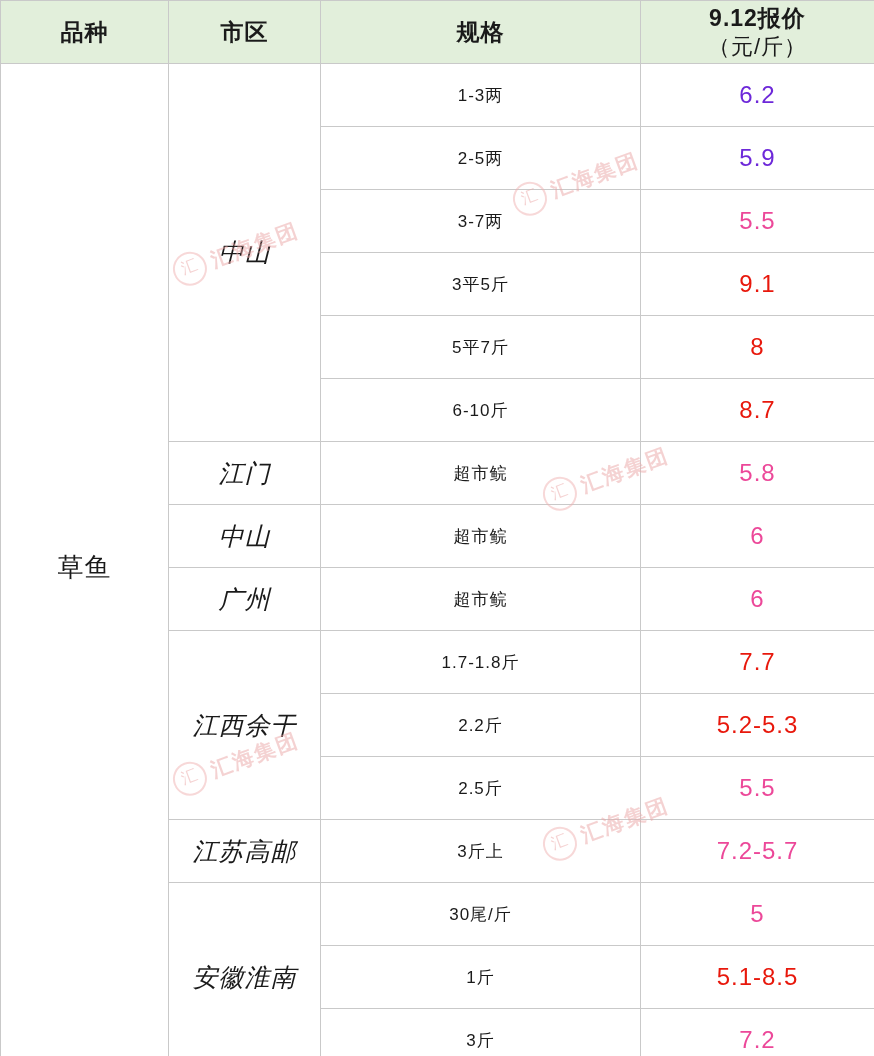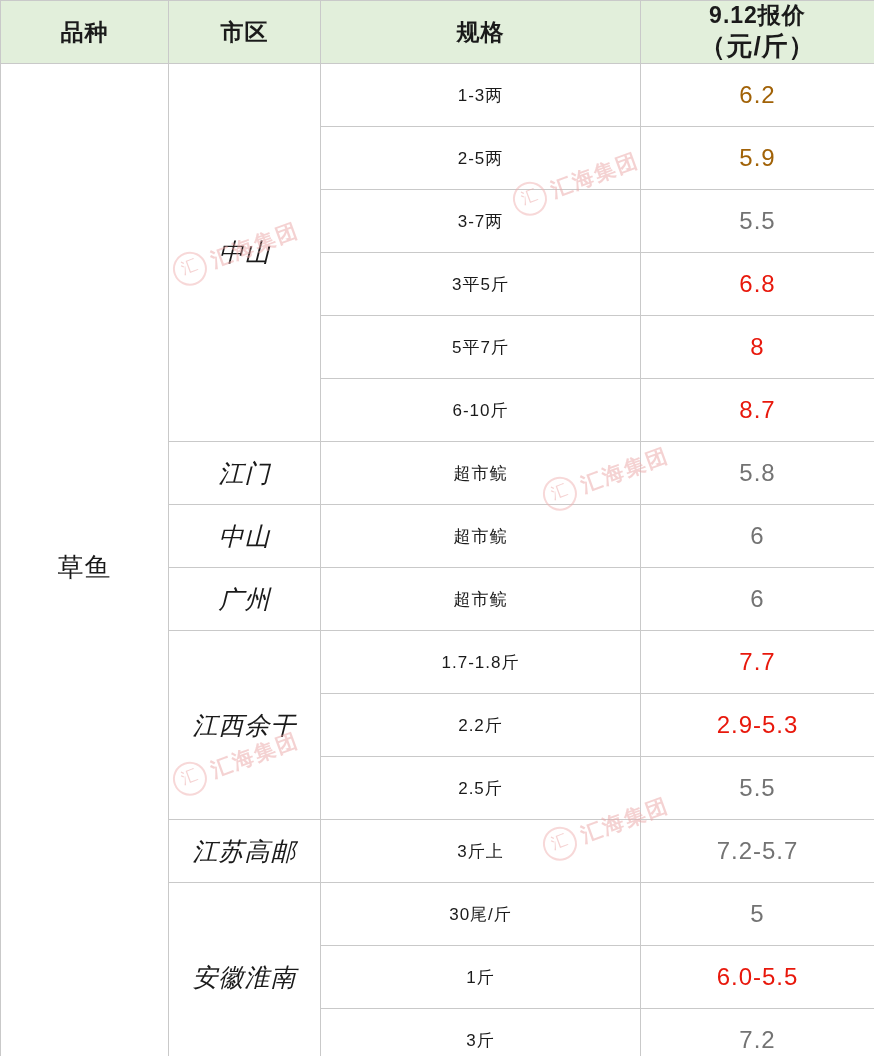--- a/index.html
+++ b/index.html
@@ -39,42 +39,42 @@
   .price-table thead th {
     background: #e2efdb;
     font-weight: bold;
     font-size: 23px;
     height: 62px;
     line-height: 1.25;
     border-color: #c9c9c9;
   }
   .price-table thead th .sub {
     display: block;
-    font-weight: bold;
-    font-size: 26px;
+    font-weight: normal;
+    font-size: 22px;
   }
   .price-table tbody td {
     height: 62px;
   }
   td.species-cell {
     font-size: 26px;
   }
   td.city-cell {
     font-size: 25px;
     font-style: italic;
   }
   td.spec-cell {
     font-size: 17px;
   }
   td.price-cell {
     font-size: 24px;
   }
   .px-red   { color: #e8180c; }
-  .px-green { color: #a16207; }
-  .px-dark  { color: #737373; }
+  .px-green { color: #6d28d9; }
+  .px-dark  { color: #ec4899; }
 
   
   .wm-layer {
     position: absolute;
     inset: 0;
     pointer-events: none;
     z-index: 5;
   }
   .wm {
     position: absolute;
@@ -134,21 +134,21 @@
       <tr>
         <td class="spec-cell">2-5两</td>
         <td class="price-cell px-green">5.9</td>
       </tr>
       <tr>
         <td class="spec-cell">3-7两</td>
         <td class="price-cell px-dark">5.5</td>
       </tr>
       <tr>
         <td class="spec-cell">3平5斤</td>
-        <td class="price-cell px-red">6.8</td>
+        <td class="price-cell px-red">9.1</td>
       </tr>
       <tr>
         <td class="spec-cell">5平7斤</td>
         <td class="price-cell px-red">8</td>
       </tr>
       <tr>
         <td class="spec-cell">6-10斤</td>
         <td class="price-cell px-red">8.7</td>
       </tr>
       <tr>
@@ -166,39 +166,39 @@
         <td class="spec-cell">超市鲩</td>
         <td class="price-cell px-dark">6</td>
       </tr>
       <tr>
         <td class="city-cell" rowspan="3">江西余干</td>
         <td class="spec-cell">1.7-1.8斤</td>
         <td class="price-cell px-red">7.7</td>
       </tr>
       <tr>
         <td class="spec-cell">2.2斤</td>
-        <td class="price-cell px-red">2.9-5.3</td>
+        <td class="price-cell px-red">5.2-5.3</td>
       </tr>
       <tr>
         <td class="spec-cell">2.5斤</td>
         <td class="price-cell px-dark">5.5</td>
       </tr>
       <tr>
         <td class="city-cell" rowspan="1">江苏高邮</td>
         <td class="spec-cell">3斤上</td>
         <td class="price-cell px-dark">7.2-5.7</td>
       </tr>
       <tr>
         <td class="city-cell" rowspan="3">安徽淮南</td>
         <td class="spec-cell">30尾/斤</td>
         <td class="price-cell px-dark">5</td>
       </tr>
       <tr>
         <td class="spec-cell">1斤</td>
-        <td class="price-cell px-red">6.0-5.5</td>
+        <td class="price-cell px-red">5.1-8.5</td>
       </tr>
       <tr>
         <td class="spec-cell">3斤</td>
         <td class="price-cell px-dark">7.2</td>
       </tr>
     </tbody>
 </table>
 
 <div class="wm-layer" id="wm-layer">
     <div class="wm" style="left: 170px; top: 235px;">

